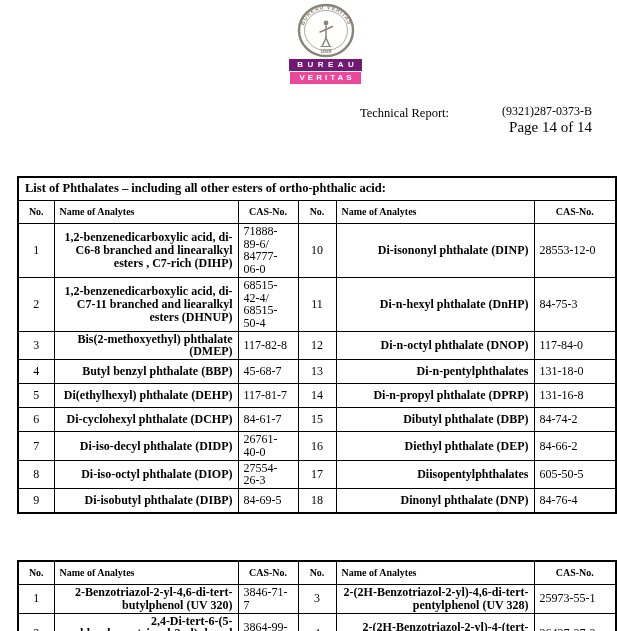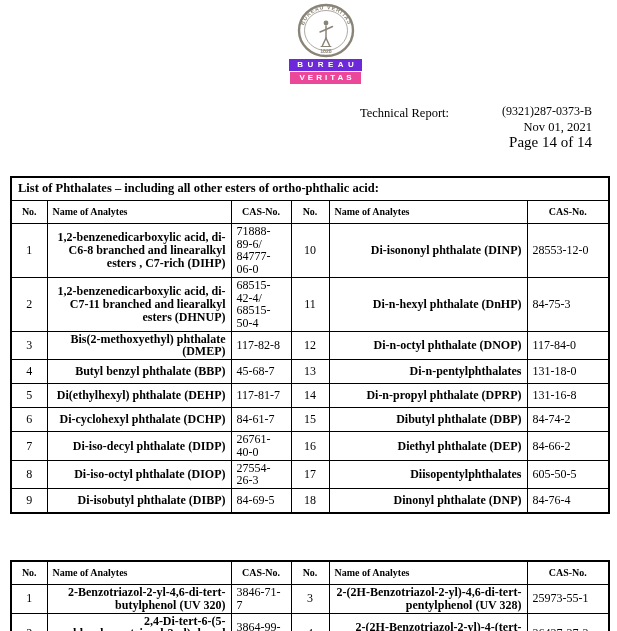--- a/index.html
+++ b/index.html
@@ -28,21 +28,21 @@
   .bar-veritas{letter-spacing:3px;padding-left:3px;}
   
   .header-info{position:relative;height:49px;margin-top:19px;}
   .report-label{position:absolute;left:360px;top:3px;font-size:12.5px;}
   .report-right{position:absolute;right:25px;top:0;text-align:right;}
   .report-number{font-size:12px;font-weight:normal;line-height:17px;}
   .report-date{font-size:12.5px;line-height:15px;}
   .report-page{font-size:15px;line-height:15px;}
   
   table.tbl{
-    margin-left:10px;
+    margin-left:17px;
     width:598px;
     border-collapse:collapse;
     table-layout:fixed;
     border:2px solid #000;
     font-size:12px;
     line-height:1.06;
   }
   table.tbl-1{margin-top:24px;}
   table.tbl-2{margin-top:46px;}
   .tbl th,.tbl td{border:1px solid #000;vertical-align:middle;}
@@ -78,29 +78,28 @@
       <g stroke="#8a8478" stroke-width="1.5" fill="none" stroke-linecap="round">
         <circle cx="31" cy="20" r="2.4" fill="#8a8478" stroke="none"></circle>
         <path d="M31 23 L31 35"></path>
         <path d="M25 29 L31 26.5 L37.5 23.5"></path>
         <path d="M31 35 L27.5 42.5"></path>
         <path d="M31 35 L34.5 42.5"></path>
         <path d="M26 43.5 L36 43.5" stroke-width="1"></path>
       </g>
       <text x="31" y="49.5" font-family="Liberation Sans, sans-serif" font-size="5.2" font-weight="bold" fill="#8a8478" text-anchor="middle">1828</text>
     </svg>
-    <div class="logo-bar bar-bureau" style="background:#6d28d9">BUREAU</div>
+    <div class="logo-bar bar-bureau" style="background:#701a75">BUREAU</div>
     <div class="logo-bar bar-veritas" style="background:#ec4899">VERITAS</div>
   </div>
 
   <div class="header-info">
     <span class="report-label">Technical Report:</span>
     <div class="report-right">
       <div class="report-number">(9321)287-0373-B</div>
-      <div class="report-date">Nov 01, 2021</div>
       <div class="report-page">Page 14 of 14</div>
     </div>
   </div>
 
   <table class="tbl tbl-1">
     <colgroup>
       <col style="width:36px">
         <col style="width:184px">
         <col style="width:60px">
       <col style="width:38px">

